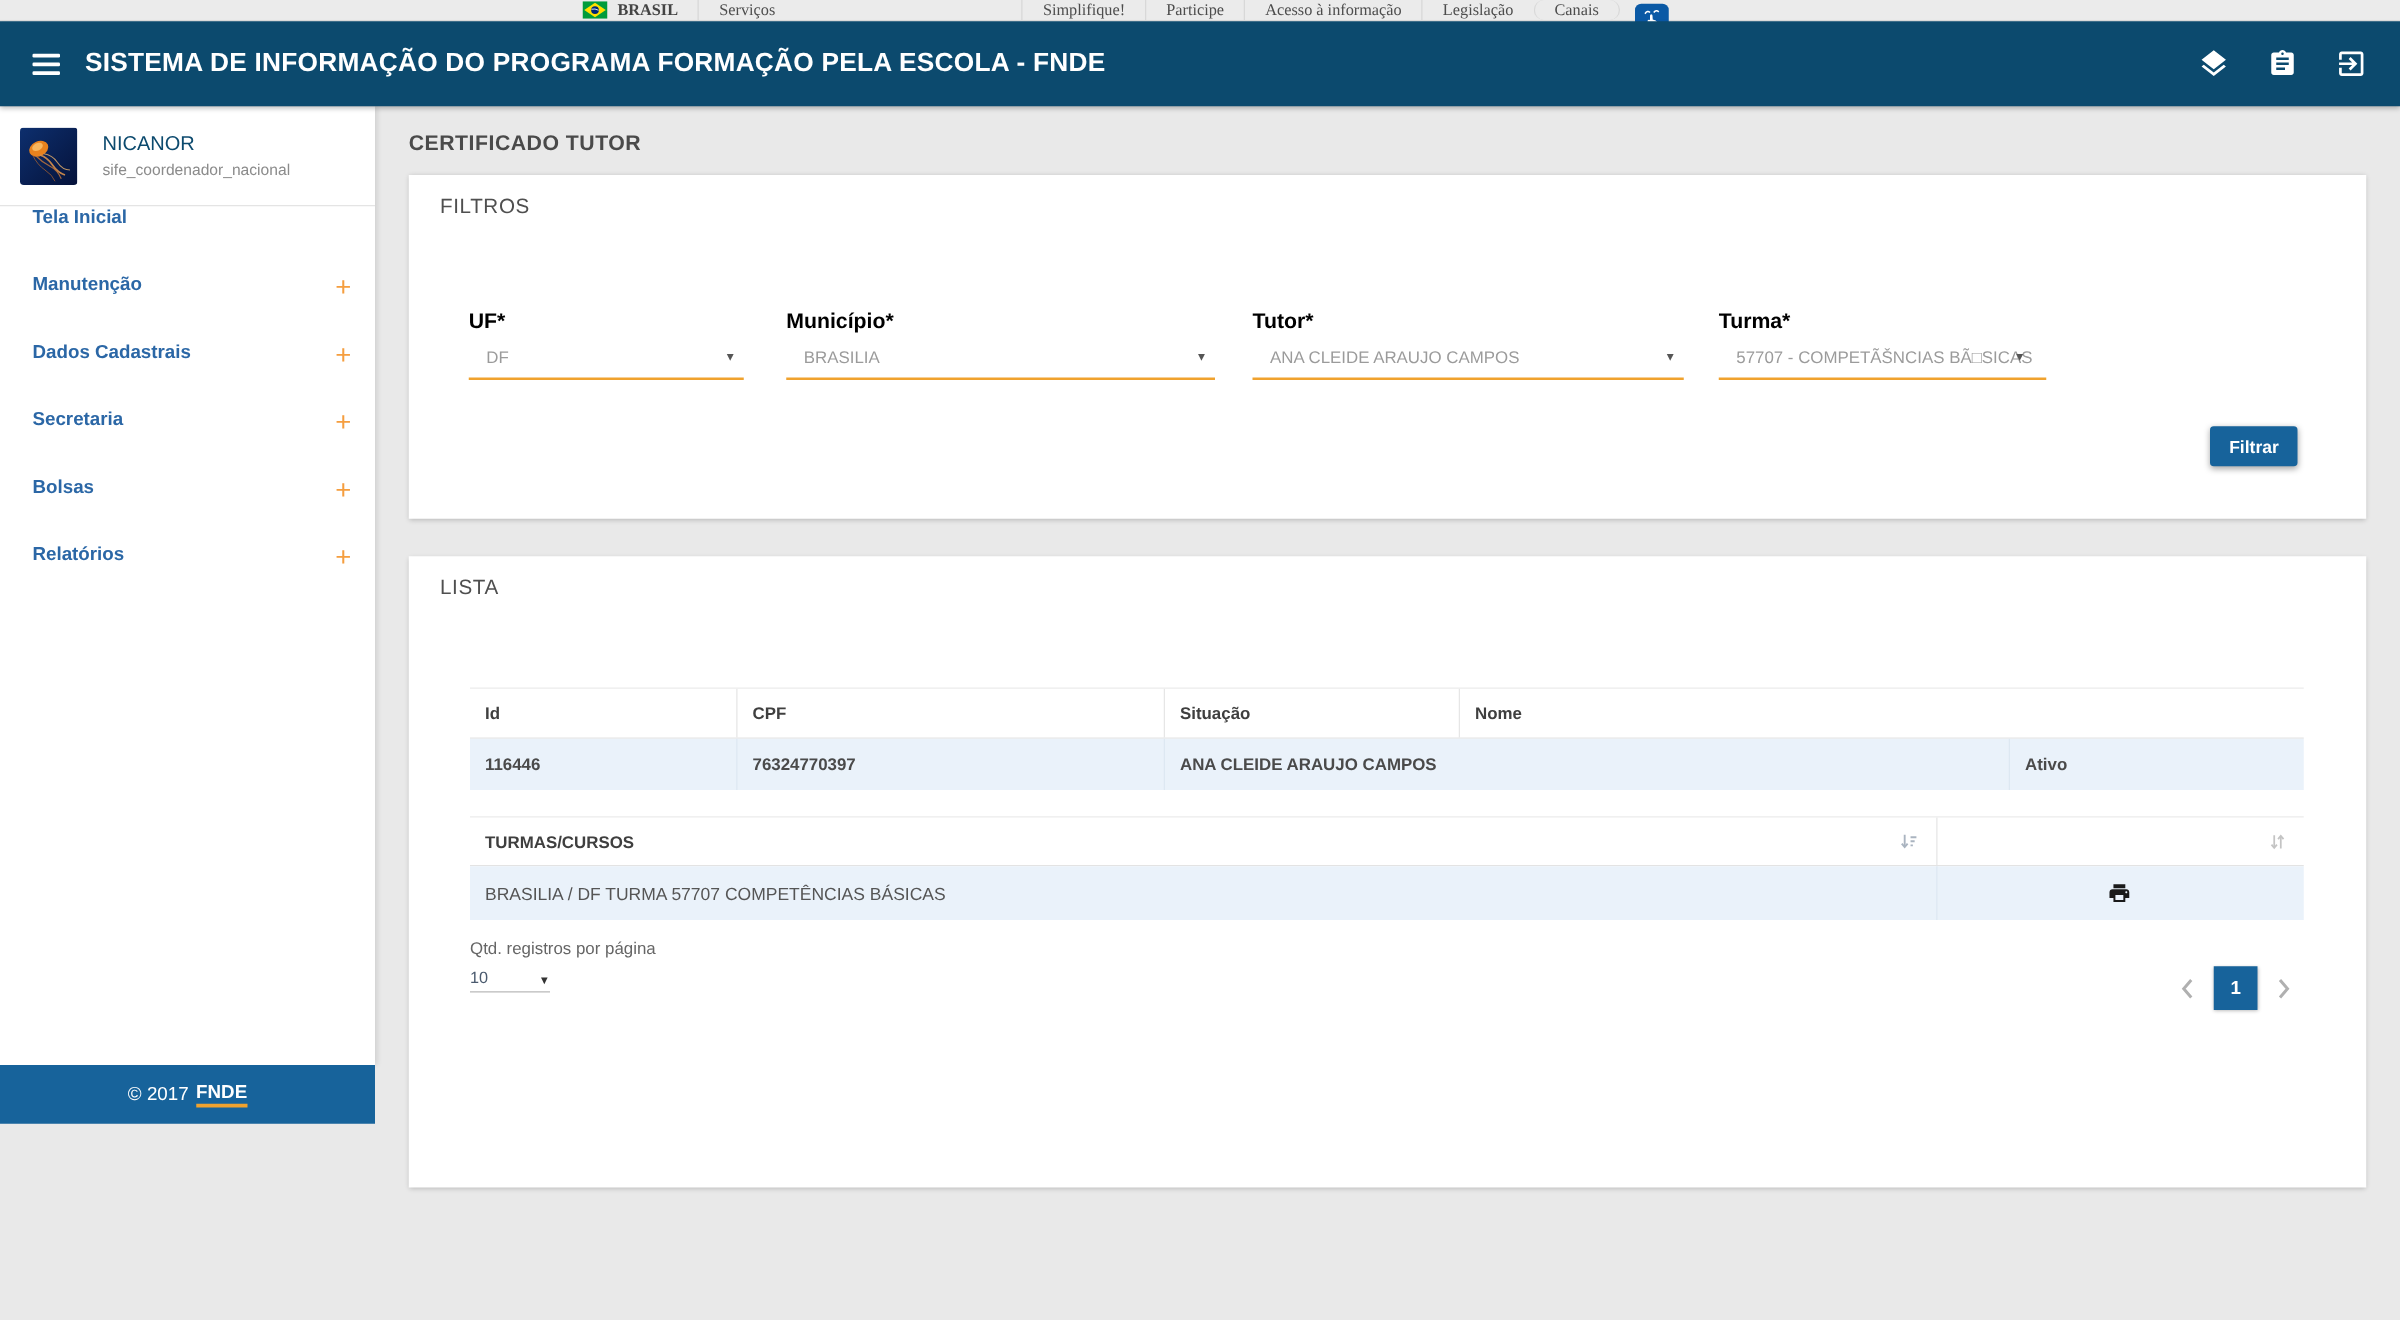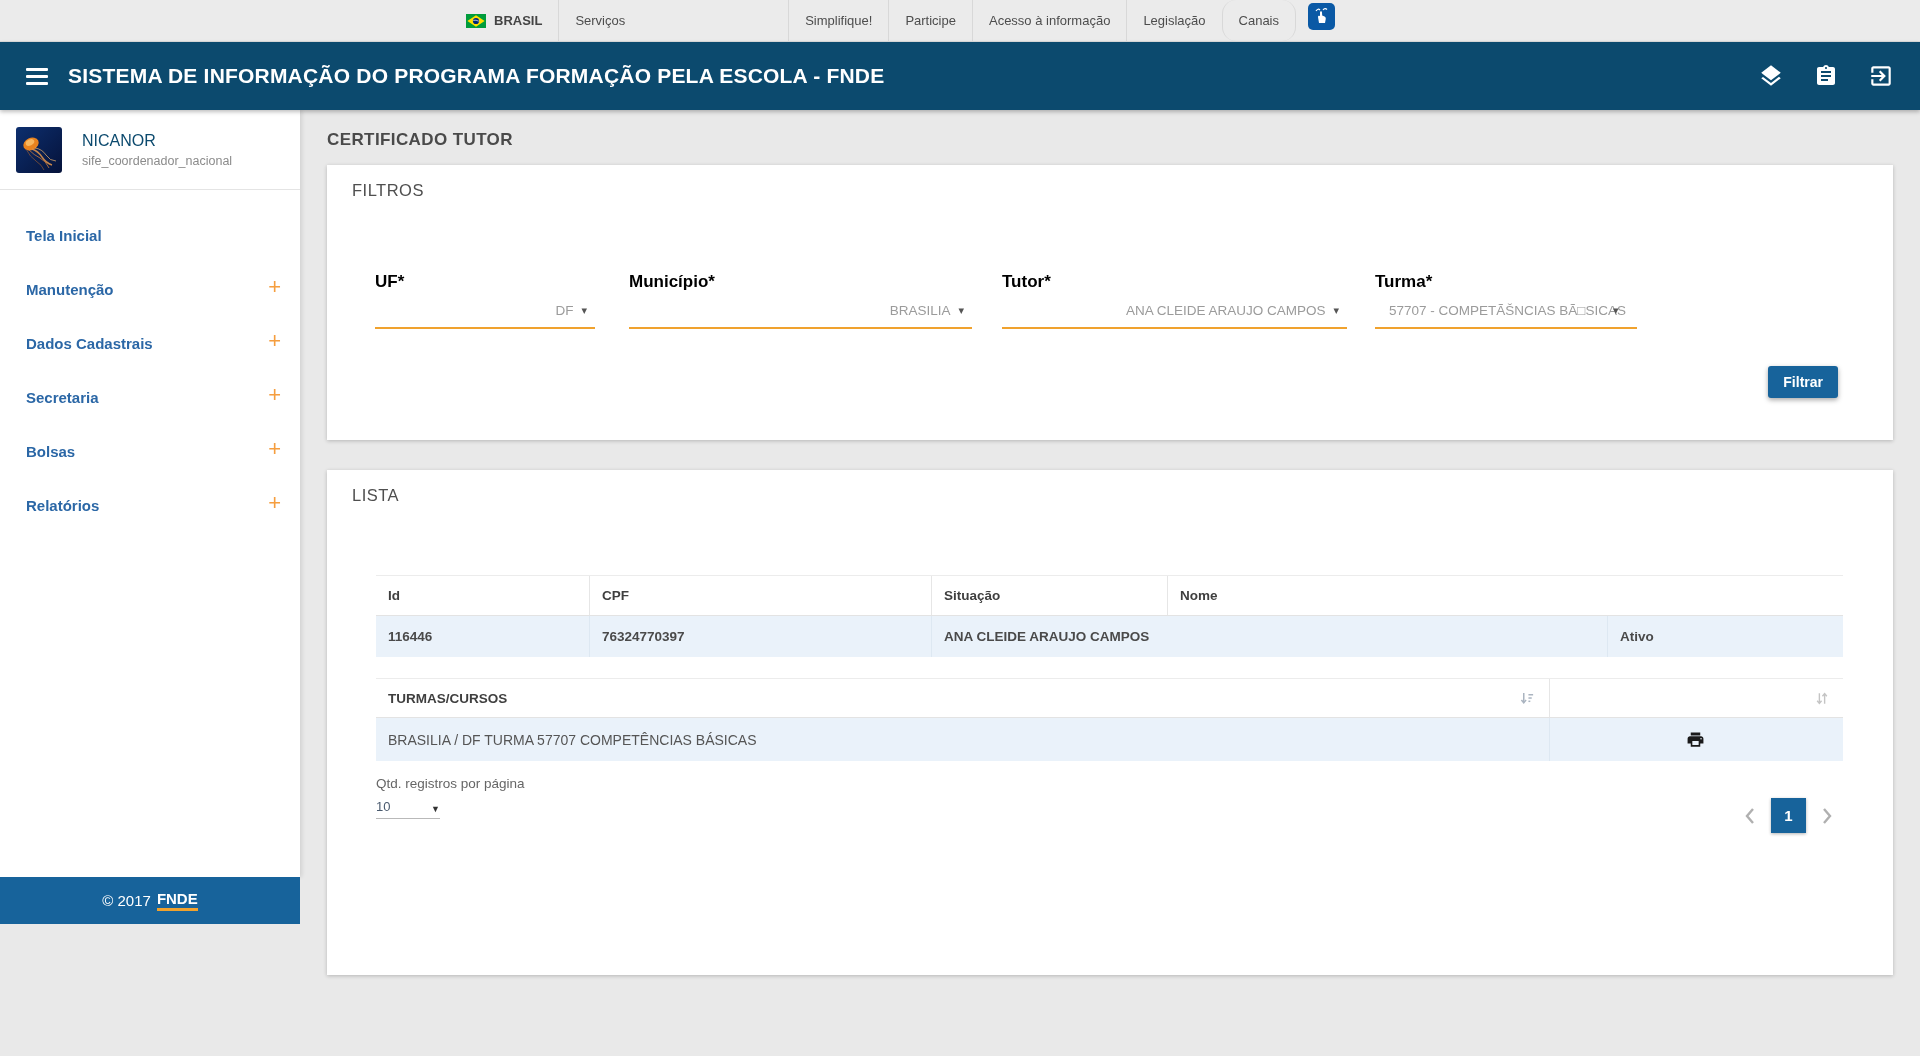--- a/index.html
+++ b/index.html
@@ -3,23 +3,23 @@
 <meta charset="utf-8">
 <style>
   * { margin:0; padding:0; box-sizing:border-box; }
   html,body { width:1920px; height:1056px; }
   body {
     font-family:"Liberation Sans","DejaVu Sans",sans-serif;
     background:#e9e9e9; overflow:hidden; position:relative;
   }
   
   .govbar {
-    height:42px; background:#ebebeb; border-bottom:1px solid #dcdcdc;
+    height:17px; background:#ebebeb; border-bottom:1px solid #dcdcdc;
     display:flex; align-items:stretch; padding-left:450px; padding-right:585px;
-    font-size:13px; color:#4d4d4d;
+    font-size:13px; color:#4d4d4d;font-family:Liberation Serif, serif;
   }
   .gov-left, .gov-right { display:flex; align-items:stretch; }
   .gov-left { margin-right:auto; }
   .gov-item {
     display:flex; align-items:center; padding:0 16px; border-left:1px solid #d8d8d8;
     white-space:nowrap; cursor:pointer;
   }
   .gov-item.first { border-left:none; }
   .gov-item.brand { font-weight:bold; color:#444; cursor:default; }
   .gov-item.brand svg { margin-right:8px; }
@@ -50,21 +50,21 @@
   .user-card {
     display:flex; align-items:center; padding:17px 16px; border-bottom:1px solid #e4e4e4;
     height:80px;
   }
   .avatar { width:46px; height:46px; border-radius:3px; overflow:hidden; flex:none; }
   .user-meta { margin-left:20px; }
   .user-name { font-size:16px; color:#0c4a6e; }
   .user-role { font-size:12.5px; color:#8b8b8b; margin-top:4px; }
   .menu { padding-top:0; }
   .menu-item {
-    height:54px; display:flex; align-items:flex-end; padding:0 19px 0 26px; cursor:pointer;
+    height:54px; display:flex; align-items:flex-start; padding:0 19px 0 26px; cursor:pointer;
   }
   .menu-item .label { font-size:15px; font-weight:bold; color:#2b67a6; }
   .menu-item .plus {
     margin-left:auto; color:#f59e3f; font-size:22px; font-weight:normal; line-height:1;
   }
   .sidebar-footer {
     position:absolute; top:767px; left:0; width:300px; height:47px; background:#17639b;
     color:#fff; font-size:15px; display:flex; align-items:center; justify-content:center;
   }
   .sidebar-footer .brand-link {
@@ -83,21 +83,21 @@
   .filters-card { margin-top:15px; height:275px; }
   .card-title { position:absolute; top:16px; left:25px; font-size:16.5px; color:#4f4f4f; letter-spacing:.5px; }
   .fields { position:absolute; top:107px; left:48px; display:flex; }
   .field { }
   .field.f-uf { width:220px; margin-right:34px; }
   .field.f-mun { width:343px; margin-right:30px; }
   .field.f-tutor { width:345px; margin-right:28px; }
   .field.f-turma { width:262px; }
   .field .flabel { font-size:17px; font-weight:bold; color:#000000; margin-bottom:11px; }
   .field .fvalue {
-    display:flex; justify-content:flex-end; align-items:center;
+    display:flex; justify-content:space-between; align-items:center;
     border-bottom:2px solid #f0a22e; padding:0 8px 9px 14px;
     font-size:13.5px; color:#9b9b9b; white-space:nowrap;
   }
   .field .ddl-arrow { font-size:11px; color:#555; margin-left:8px; }
   .field.f-turma .fvalue { justify-content:flex-start; padding-right:2px; }
   .field.f-turma .ddl-arrow { margin-left:-13px; }
   .filtrar-btn {
     position:absolute; top:201px; right:55px; background:#17639b; color:#fff; border:none;
     font-family:inherit; font-size:14px; font-weight:bold; padding:8px 15px; border-radius:3px;
     box-shadow:0 2px 5px rgba(0,0,0,.35); cursor:pointer;

